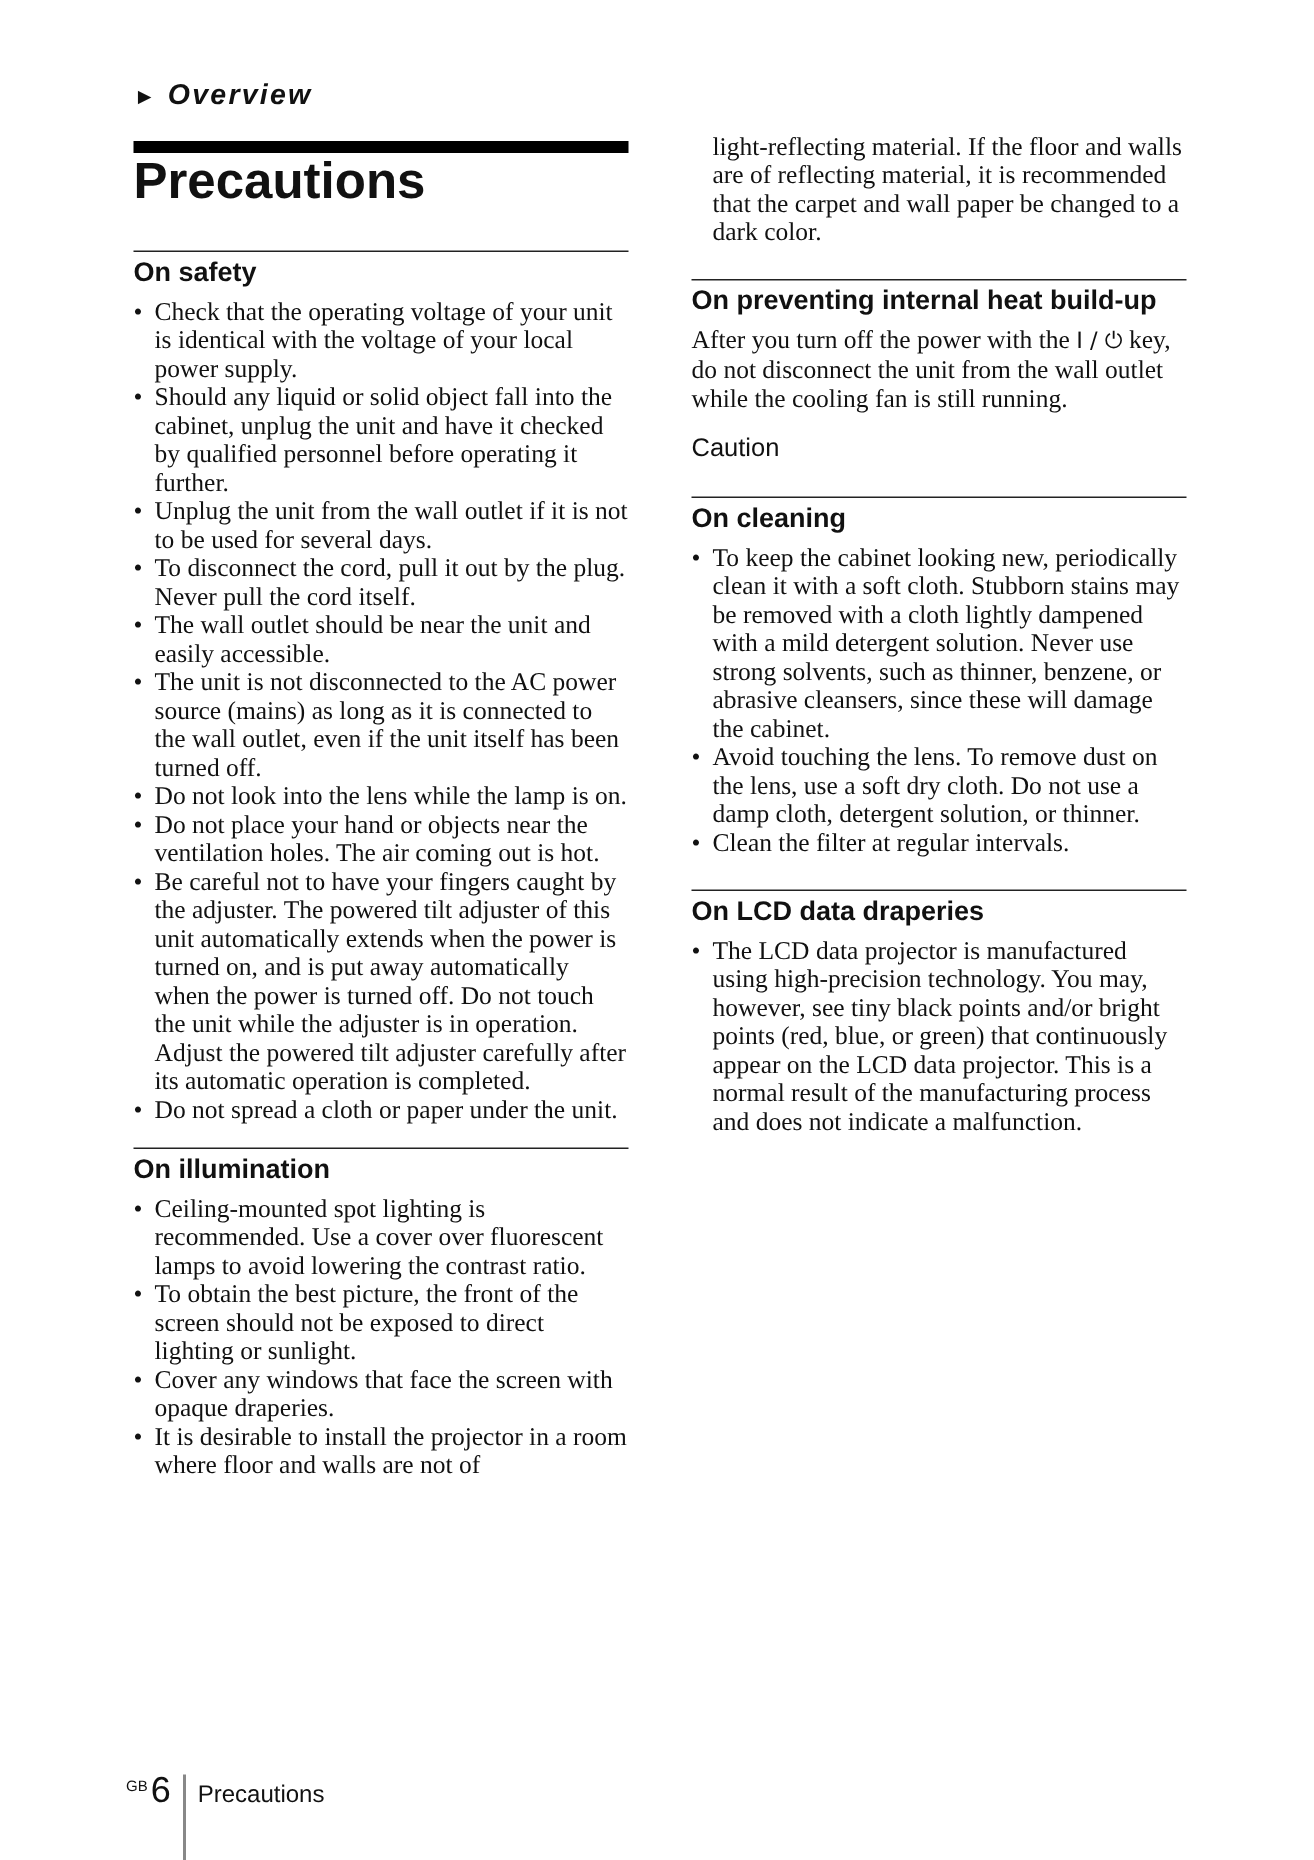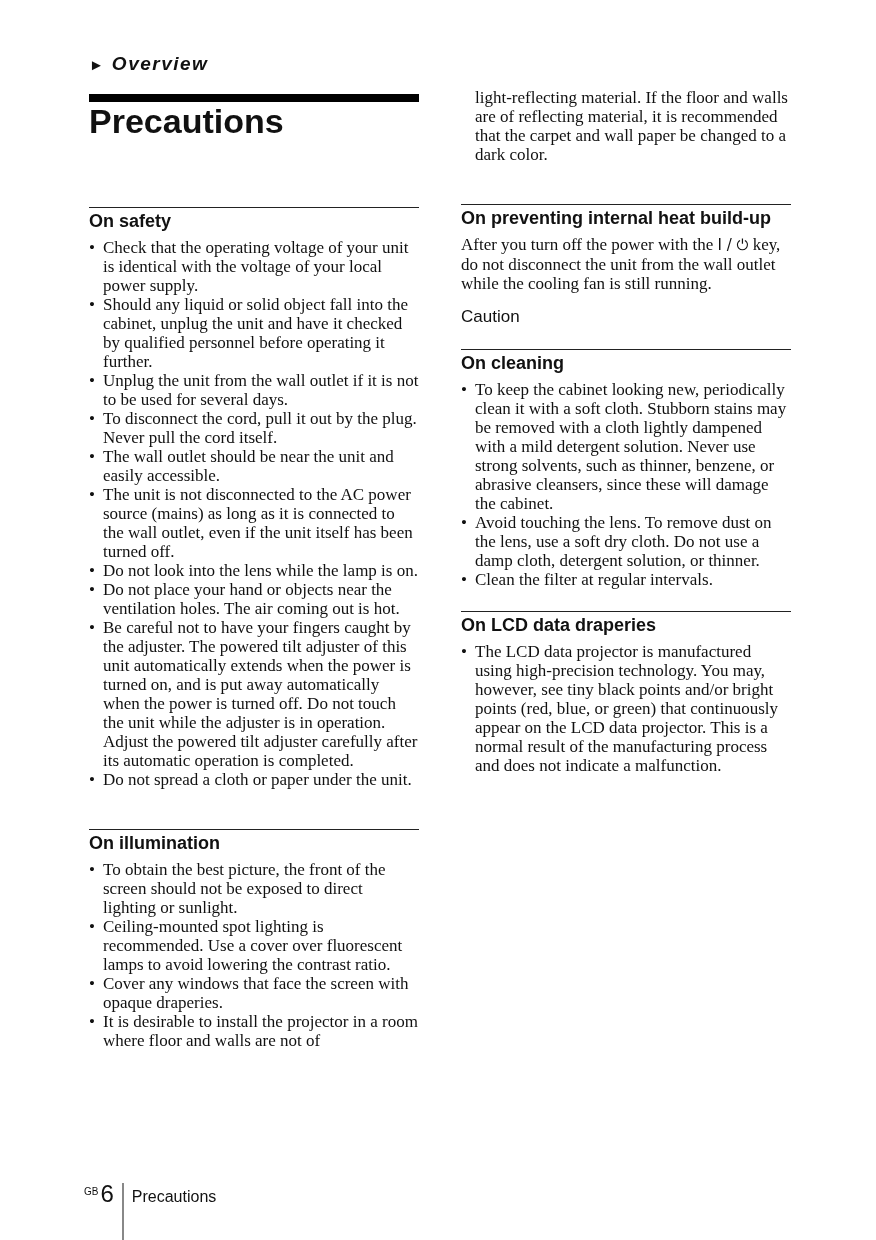--- a/index.html
+++ b/index.html
@@ -4,21 +4,21 @@
 <style>
   html, body { margin: 0; padding: 0; background: #fff; }
   body { width: 876px; height: 1240px; position: relative; overflow: hidden; color: #111; }
   .breadcrumb { position: absolute; left: 89px; top: 53px; font-family: "Liberation Sans", sans-serif; font-weight: bold; font-style: italic; font-size: 19px; letter-spacing: 1.5px; }
   .breadcrumb .tri { font-style: normal; font-size: 15px; margin-right: 8px; letter-spacing: 0; }
   .title-bar { position: absolute; left: 89px; top: 94px; width: 330px; height: 8px; background: #000; }
   .page-title { position: absolute; left: 89px; top: 102px; font-family: "Liberation Sans", sans-serif; font-weight: bold; font-size: 34px; margin: 0; }
   .col { position: absolute; width: 330px; }
   .col-left { left: 89px; top: 167px; }
   .col-right { left: 461px; top: 88px; }
-  .sec { border-top: 1px solid #222; margin-bottom: 16px; margin-top: 40px; }
+  .sec { border-top: 1px solid #222; margin-bottom: 16px; }
   .sec h2 { font-family: "Liberation Sans", sans-serif; font-weight: bold; font-size: 18px; margin: 2px 0 6px 0; line-height: 22px; }
   .sub h3 { font-family: "Liberation Sans", sans-serif; font-weight: normal; font-size: 17px; margin: 14px 0 3px 0; }
   ul { list-style: none; margin: 0; padding: 0; }
   li, p { font-family: "Liberation Serif", serif; font-size: 17px; line-height: 19px; margin: 0; }
   li { position: relative; padding-left: 14px; }
   li::before { content: "•"; position: absolute; left: 0; }
   .footer { position: absolute; left: 84px; top: 1180px; font-family: "Liberation Sans", sans-serif; display: flex; }
   .footer .gb { font-size: 10px; margin-top: 6px; }
   .footer .num { font-size: 24px; margin-left: 2px; }
   .footer .vline { width: 2px; height: 58px; background: #888; margin: 3px 8px 0 8px; }
@@ -45,22 +45,22 @@
       <li>The unit is not disconnected to the AC power source (mains) as long as it is connected to the wall outlet, even if the unit itself has been turned off.</li>
       <li>Do not look into the lens while the lamp is on.</li>
       <li>Do not place your hand or objects near the ventilation holes. The air coming out is hot.</li>
       <li>Be careful not to have your fingers caught by the adjuster.  The powered tilt adjuster of this unit automatically extends when the power is turned on, and is put away automatically when the power is turned off.  Do not touch the unit while the adjuster is in operation. Adjust the powered tilt adjuster carefully after its automatic operation is completed.</li>
       <li>Do not spread a cloth or paper under the unit.</li>
     </ul>
   </div>
   <div class="sec">
     <h2>On illumination</h2>
     <ul>
+      <li>Ceiling-mounted spot lighting is recommended. Use a cover over fluorescent lamps to avoid lowering the contrast ratio.</li>
       <li>To obtain the best picture, the front of the screen should not be exposed to direct lighting or sunlight.</li>
-      <li>Ceiling-mounted spot lighting is recommended. Use a cover over fluorescent lamps to avoid lowering the contrast ratio.</li>
       <li>Cover any windows that face the screen with opaque draperies.</li>
       <li>It is desirable to install the projector in a room where floor and walls are not of</li>
     </ul>
   </div>
 </div>
 
 <div class="col col-right">
   <p style="padding-left:14px; margin-bottom:22px;">light-reflecting material. If the floor and walls are of reflecting material, it is recommended that the carpet and wall paper be changed to a dark color.</p>
   <div class="sec">
     <h2>On preventing internal heat build-up</h2>

